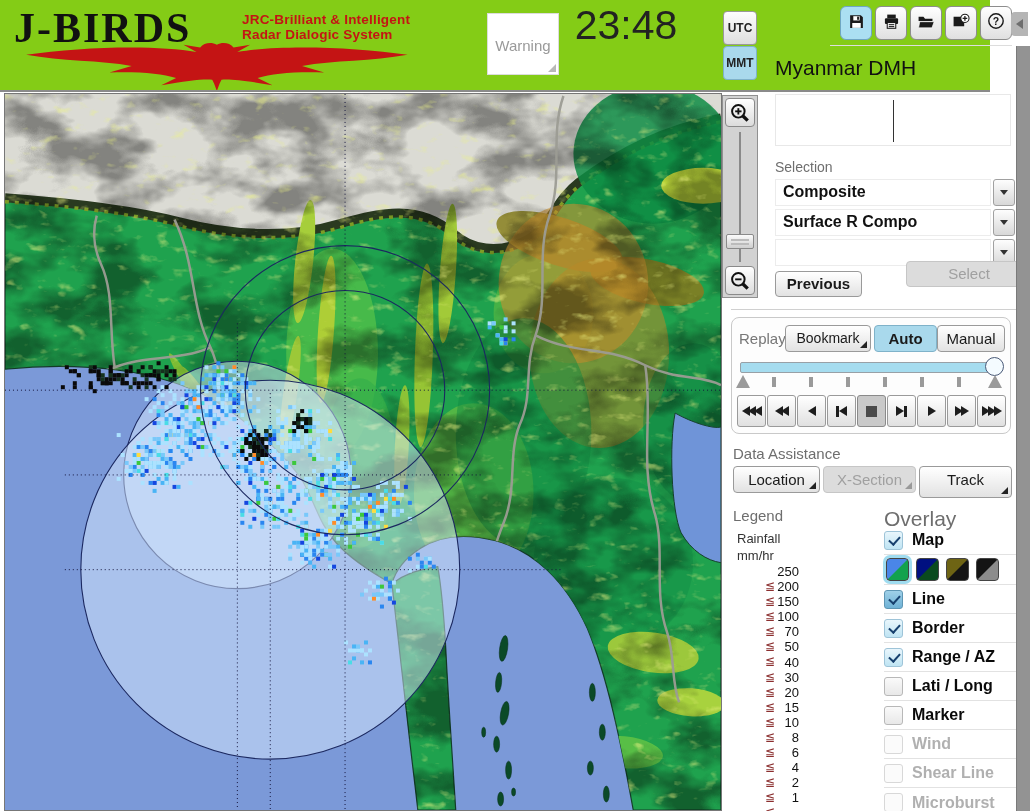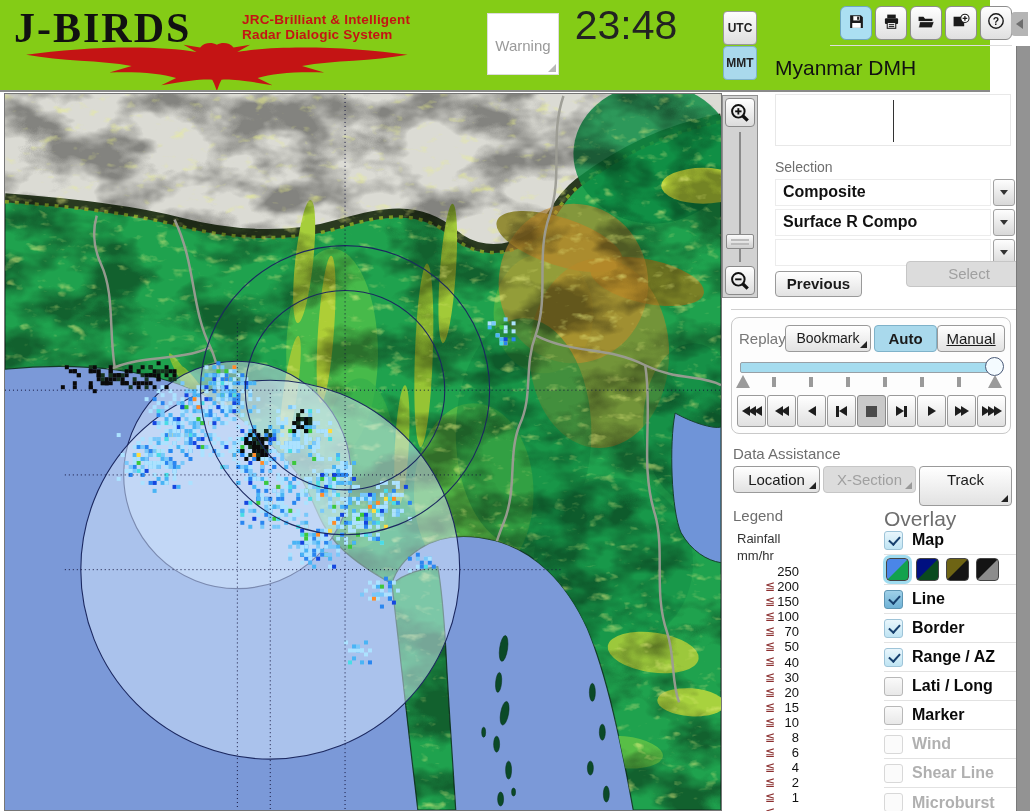--- a/index.html
+++ b/index.html
@@ -1861,21 +1861,21 @@
 
   <div class="std-btn" style="left:775px; top:271px; width:87px; height:26px; line-height:24px;font-weight:bold;">Previous</div>
   <div class="std-btn disabled" style="left:906px; top:261px; width:126px; height:26px; line-height:24px;">Select</div>
 
   <div id="panel-divider"></div>
 
   <div id="replay-box">
     <div class="lbl">Replay</div>
     <div class="std-btn corner" style="left:53px; top:7px; width:86px; height:27px; line-height:25px; font-size:14px;">Bookmark</div>
     <div class="std-btn" style="left:142px; top:7px; width:63px; height:27px; line-height:25px; background:#A9D9EC; border-color:#7FB2C9; font-weight:bold;">Auto</div>
-    <div class="std-btn" style="left:205px; top:7px; width:68px; height:27px; line-height:25px;text-decoration:underline;">Manual</div>
+    <div class="std-btn" style="left:205px; top:7px; width:68px; height:27px; line-height:25px;">Manual</div>
 
     <div id="slider-track"></div>
     <div id="slider-handle"></div>
     <div class="end-tri" style="left:4px;"></div>
     <div class="end-tri" style="left:256px;"></div>
     <div id="tick-row">
         <div class="tick" style="left: 40px;"></div>
         <div class="tick" style="left: 77px;"></div>
         <div class="tick" style="left: 114px;"></div>
         <div class="tick" style="left: 151px;"></div>
@@ -1918,21 +1918,21 @@
           <span class="tri-r"></span>
           <span class="tri-r"></span>
         </div>
       </div>
   </div>
 
   <div class="panel-label" style="left:733px; top:445px; font-size:15px;">Data Assistance</div>
   <div id="da-row">
       <div class="std-btn corner" style="left: 733px; top: 466px; width: 87px; height: 27px; line-height: 25px;">Location</div>
       <div class="std-btn corner disabled gray-corner" style="left: 823px; top: 466px; width: 93px; height: 27px; line-height: 25px;">X-Section</div>
-      <div class="std-btn corner" style="left: 919px; top: 466px; width: 93px; height: 40px; line-height: 25px;">Track</div>
+      <div class="std-btn corner" style="left: 919px; top: 466px; width: 93px; height: 32px; line-height: 25px;">Track</div>
     </div>
 
   <div class="panel-label" style="left:733px; top:507px; font-size:15px;">Legend</div>
   <div class="panel-label" style="left:884px; top:507px; font-size:21px;text-align:right;">Overlay</div>
 
   <div class="abs" style="left:737px; top:531px; font-size:13px; color:#333;">Rainfall</div>
   <div class="abs" style="left:737px; top:548px; font-size:13px; color:#333;">mm/hr</div>
   <div id="legend-rows">
       <div class="lg-row">
         <div class="lg-swatch" style="background: rgb(160, 0, 200);"></div>

